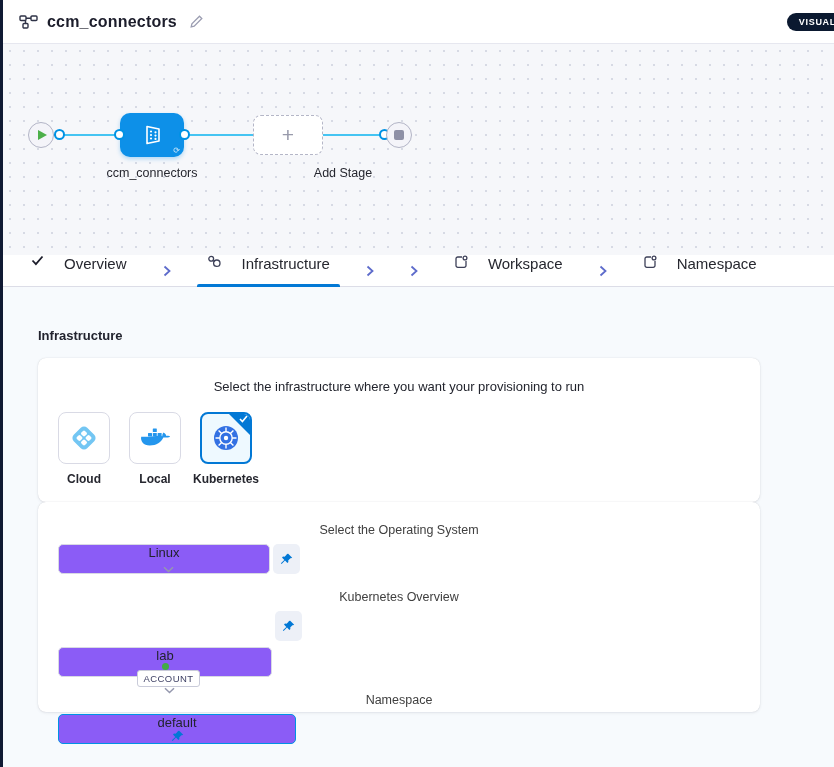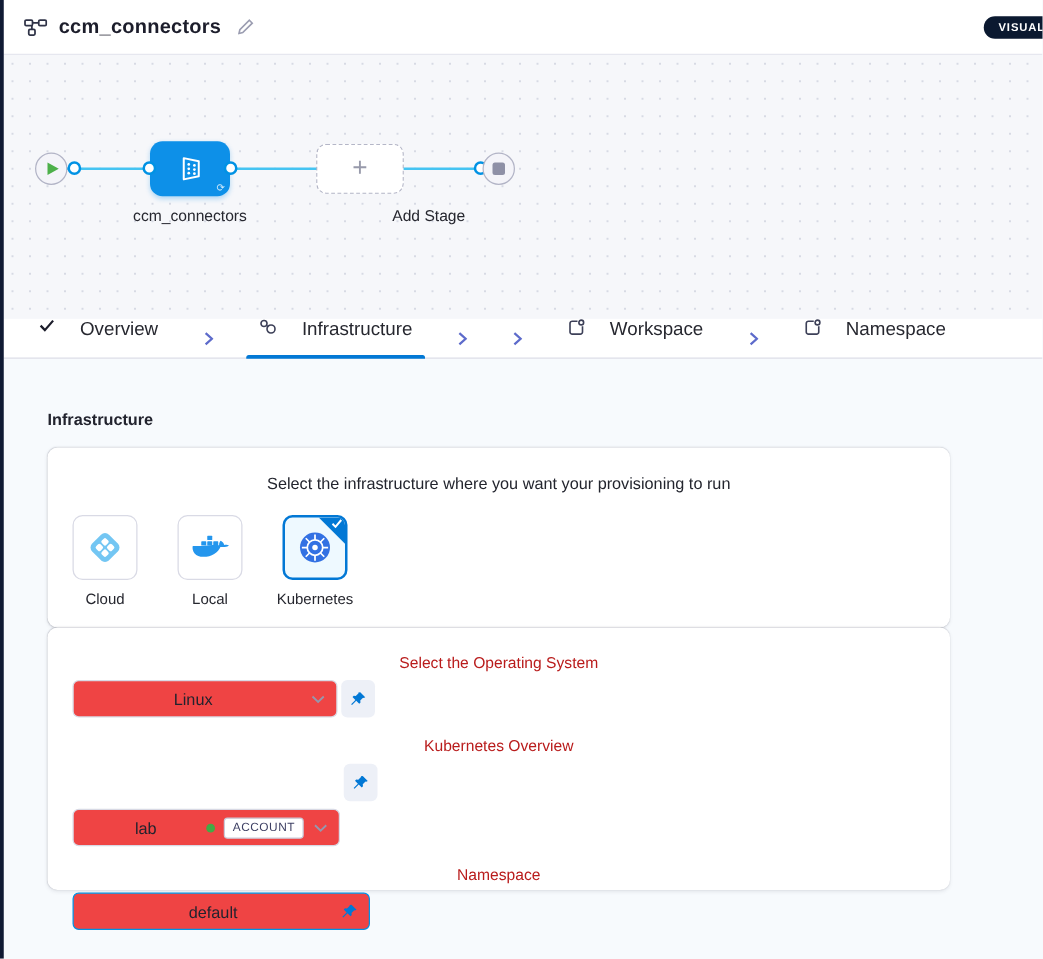--- a/index.html
+++ b/index.html
@@ -40,32 +40,32 @@
   .tab{display:flex;align-items:flex-start;gap:20px;height:100%;position:relative;cursor:pointer;font-size:15px;color:#26272f;}
   .tab.active::after{content:"";position:absolute;left:-10px;right:-10px;bottom:-1px;height:3px;background:#0278d5;border-radius:2px 2px 0 0;}
   .tab-sep{display:flex;align-items:center;}
 
   
   .content{padding:0 0 0 35px;}
   .section-heading{font-size:13px;font-weight:bold;color:#22232e;margin-top:41px;margin-bottom:15px;}
   .card{width:722px;background:#fff;border-radius:8px;box-shadow:0 0 1px rgba(40,41,61,.2), 0 1px 3px rgba(96,97,112,.12);text-align:center;}
   .card1{padding:21px 20px 20px 20px;height:144px;}
   .prompt{font-size:13px;color:#23252e;}
-  .opt-row{display:flex;gap:32px;margin-top:18px;}
+  .opt-row{display:flex;gap:19px;margin-top:18px;font-weight:bold;}
   .opt{display:flex;flex-direction:column;align-items:center;width:52px;cursor:pointer;}
   .opt-box{width:52px;height:52px;background:#fff;border:1px solid #d9dae5;border-radius:8px;display:flex;align-items:center;justify-content:center;position:relative;overflow:hidden;}
   .opt.selected .opt-box{border:2px solid #0278d5;background:#eef9ff;}
   .corner{position:absolute;top:0;right:0;width:0;height:0;border-top:21px solid #0278d5;border-left:21px solid transparent;}
   .corner-check{position:absolute;top:1px;right:2px;}
   .opt-label{margin-top:8px;font-size:12px;color:#26272f;}
 
   .card2{padding:21px 20px 20px 20px;height:210px;}
-  .field-label{font-size:12.5px;color:#b91c1c;margin-bottom:7px;}
+  .field-label{font-size:12.5px;color:#404040;margin-bottom:7px;}
   .field-row{display:flex;align-items:stretch;margin-bottom:16px;}
-  .input-box{height:30px;background:#ef4444;border:1px solid #d8d9e4;border-radius:5px;display:flex;align-items:center;padding:0 9px;font-size:13px;color:#22232e;}
+  .input-box{height:30px;background:#8b5cf6;border:1px solid #d8d9e4;border-radius:5px;display:flex;align-items:center;padding:0 9px;font-size:13px;color:#22232e;flex-direction:column;}
   .input-box .grow{flex:1 1 auto;}
   .pin-btn{width:27px;height:30px;margin-left:3px;background:#edf0f7;border-radius:5px;display:flex;align-items:center;justify-content:center;cursor:pointer;}
   .chev{display:flex;align-items:center;margin-left:8px;}
   .scope-badge{border:1px solid #c9cbd9;border-radius:3px;padding:2px 6px;font-size:9.5px;font-weight:normal;letter-spacing:.4px;color:#3d3f63;background:#fff;margin-left:7px;}
   .green-dot{width:7px;height:7px;border-radius:50%;background:#42ab45;flex:0 0 auto;}
   .ns-input{width:238px;border:1.5px solid #0092e4;}
 </style>
 </head>
 <body>
 

